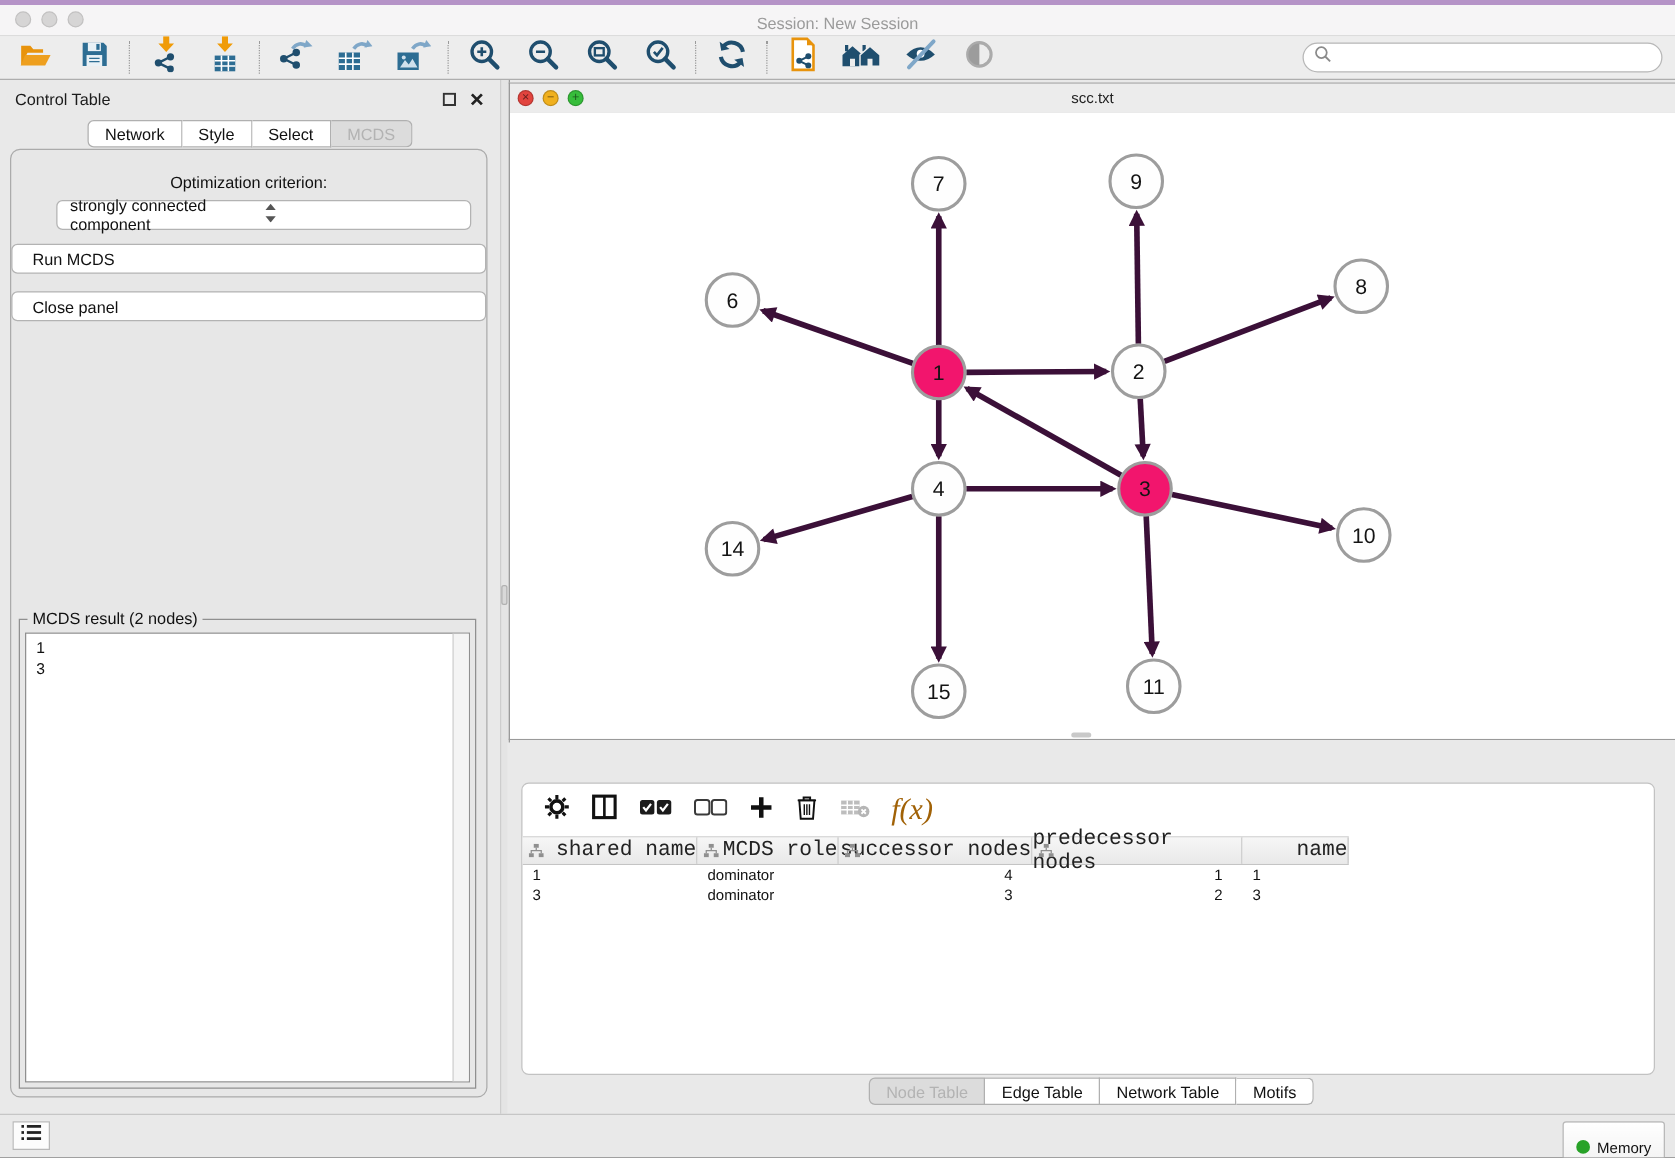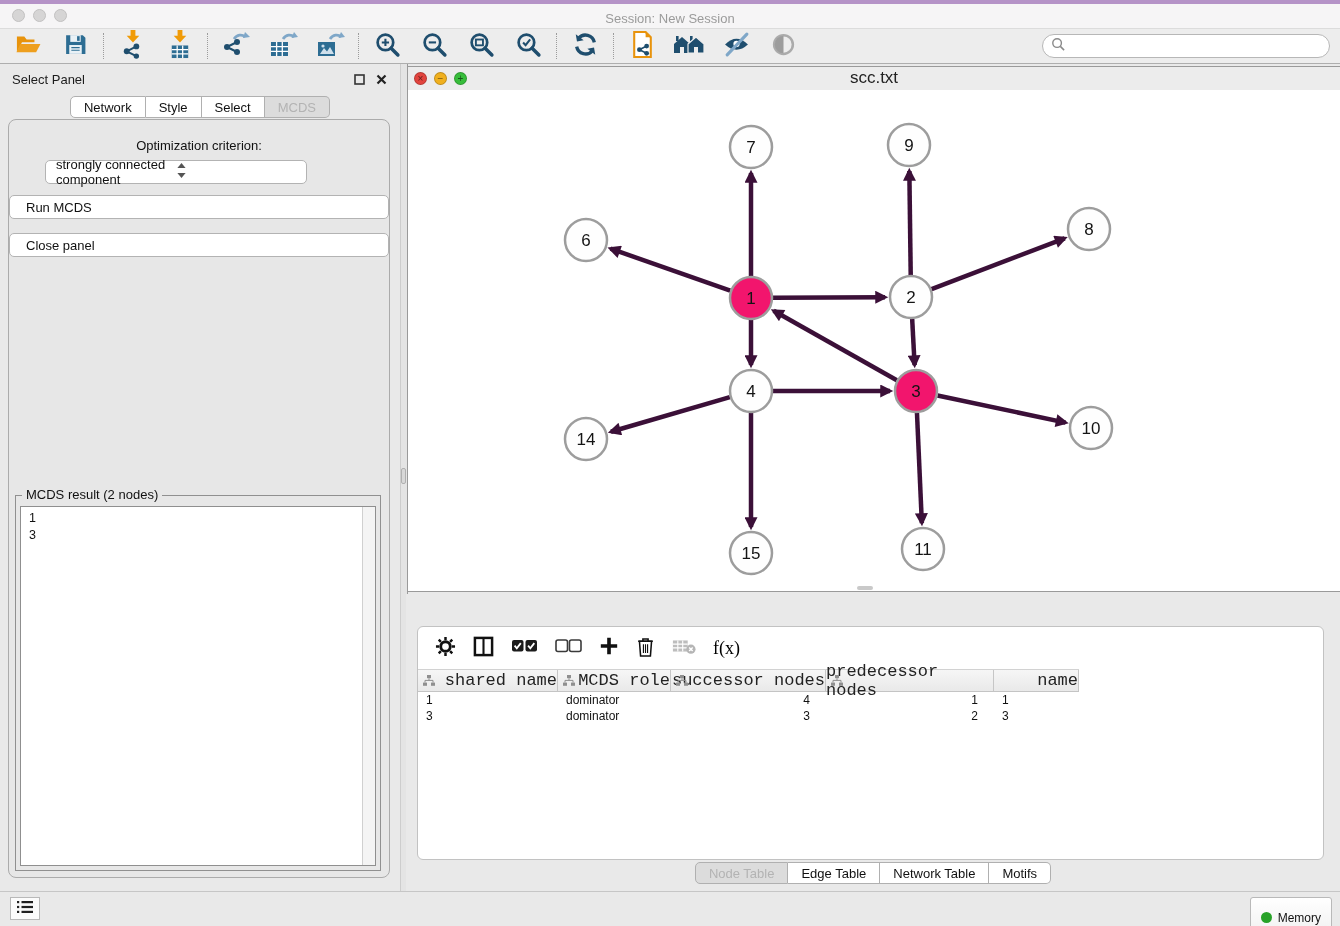--- a/index.html
+++ b/index.html
@@ -26,49 +26,49 @@
   .mini-ic{display:flex;align-items:center;justify-content:center;width:14px;height:14px;}
   .cp-tabs{display:flex;justify-content:center;margin-top:2px;position:relative;z-index:2;}
   .tab{height:22px;padding:0 13px;background:#fff;border:1px solid #b0b0b0;border-left:none;font-size:13px;
        display:flex;align-items:center;color:#111;box-sizing:border-box;}
   .tab:first-child{border-left:1px solid #b0b0b0;border-radius:5px 0 0 5px;}
   .tab:last-child{border-radius:0 5px 5px 0;}
   .tab.active{background:#dcdcdc;color:#b3b3b3;}
   .cp-content{position:absolute;left:8px;width:382px;top:55px;bottom:14px;background:#e7e7e7;
               border:1px solid #ababab;border-radius:8px;box-sizing:border-box;}
   .opt-label{position:absolute;top:18px;left:0;right:0;text-align:center;font-size:13px;color:#111;}
-  .dropdown{position:absolute;top:40px;left:36px;width:262px;height:24px;background:#fff;border:1px solid #b3b3b3;
+  .dropdown{position:absolute;top:40px;left:36px;width:332px;height:24px;background:#fff;border:1px solid #b3b3b3;
             border-radius:5px;display:flex;align-items:center;padding:0 8px 0 10px;box-sizing:border-box;font-size:13px;color:#111;}
   .dropdown span{flex:1;}
   .btn-row{position:absolute;top:75px;left:0;right:0;display:flex;justify-content:center;gap:14px;flex-direction:column;}
   .btn{height:22px;background:#fff;border:1px solid #b3b3b3;border-radius:5px;font-size:13px;color:#111;
        display:flex;align-items:center;padding:0 16px;}
   .fieldset{position:absolute;left:6px;right:8px;top:375px;bottom:6px;border:1px solid #909090;}
   .legend{position:absolute;top:-9px;left:6px;background:#e7e7e7;padding:0 4px;font-size:13px;color:#111;}
   .result-list{position:absolute;left:4px;right:4px;top:10px;bottom:4px;background:#fff;border:1px solid #8f8f8f;}
   .result-scroll{position:absolute;top:0;bottom:0;right:0;width:12px;background:#f4f4f4;border-left:1px solid #d0d0d0;}
   .result-lines{padding:3px 8px;font-size:12.5px;line-height:17px;color:#111;}
   
   #splitter{position:absolute;left:400px;top:64px;bottom:34px;width:6px;background:#e4e4e4;
             border-left:1px solid #cdcdcd;border-right:1px solid #9a9a9a;box-sizing:content-box;}
   .grip{position:absolute;left:0px;top:404px;width:5px;height:16px;background:#d8d8d8;border:1px solid #b0b0b0;border-radius:2px;box-sizing:border-box;}
   
   #netwin{position:absolute;left:407px;right:0;top:66px;height:526px;background:#fff;border:1px solid #9a9a9a;border-right:none;box-sizing:border-box;}
   .netbar{height:23px;background:#ececec;border-bottom:1px solid #bdbdbd;position:relative;}
   .nlights{position:absolute;left:6px;top:5px;display:flex;gap:7px;}
   .nlight{width:13px;height:13px;border-radius:50%;font-size:10px;line-height:12px;text-align:center;color:rgba(0,0,0,.55);
           box-sizing:border-box;border:1px solid rgba(0,0,0,.2);}
-  .net-title{position:absolute;left:0;right:0;top:0;line-height:22px;text-align:center;font-size:17px;color:#222;}
+  .net-title{position:absolute;left:0;right:0;top:0;line-height:22px;text-align:center;font-size:12px;color:#222;}
   .netcanvas{position:absolute;left:0;right:0;top:23px;bottom:0;background:#fff;}
   .hthumb{position:absolute;left:449px;bottom:1px;width:16px;height:4px;background:#c9c9c9;border-radius:2px;}
   
   #tablepanel{position:absolute;left:406px;right:0;top:594px;bottom:34px;background:#e9e9e9;}
   .tp-white{position:absolute;left:11px;right:16px;top:32px;height:232px;background:#fff;border:1px solid #c2c2c2;border-radius:6px;overflow:hidden;}
   .tp-toolbar{height:42px;display:flex;align-items:center;gap:17px;padding:0 17px;}
-  .fx{font-family:"Liberation Serif",serif;font-size:18px;color:#000000;}
+  .fx{font-family:"Liberation Serif",serif;font-style:italic;font-size:24px;color:#a16207;}
   .tp-header{display:flex;height:21px;background:#efefef;border-top:1px solid #d2d2d2;border-bottom:1px solid #c4c4c4;width:661px;box-sizing:content-box;}
   .th{position:relative;display:flex;align-items:center;justify-content:flex-end;font-size:17px;color:#222;
       border-right:1px solid #c6c6c6;box-sizing:border-box;background:linear-gradient(#f6f6f6,#e9e9e9);font-family:Liberation Mono, monospace;}
   .th svg{position:absolute;left:5px;top:5px;}
   .tr{display:flex;height:16px;font-size:12px;color:#111;align-items:center;}
   .td{box-sizing:border-box;overflow:hidden;white-space:nowrap;}
   .td.left{text-align:left;padding-left:8px;}
   .td.right{text-align:right;padding-right:16px;}
   .tp-tabs{position:absolute;left:0;right:0;top:268px;display:flex;justify-content:center;align-items:flex-end;}
   
@@ -243,21 +243,21 @@
       <span><svg width="15" height="15" viewBox="0 0 16 16">
             <circle cx="6.5" cy="6.5" r="4.6" fill="none" stroke="#8a8a8a" stroke-width="1.5"></circle>
             <path d="M10 10l4 4" stroke="#8a8a8a" stroke-width="1.6"></path>
           </svg></span>
       <input type="text" placeholder="" style="">
     </div>
   </div>
 
   <div id="controlpanel">
     <div class="panel-head">
-      <div class="panel-title">Select Panel</div>
+      <div class="panel-title">Control Table</div>
       <div class="mini-ic">
           <svg width="11" height="11">
             <rect x="1" y="1" width="9" height="9" fill="none" stroke="#333" stroke-width="1.6"></rect>
           </svg>
         </div>
       <div class="mini-ic">
           <svg width="11" height="11">
             <path d="M1.5 1.5l8 8M9.5 1.5l-8 8" stroke="#222" stroke-width="2.2"></path>
           </svg>
         </div>

